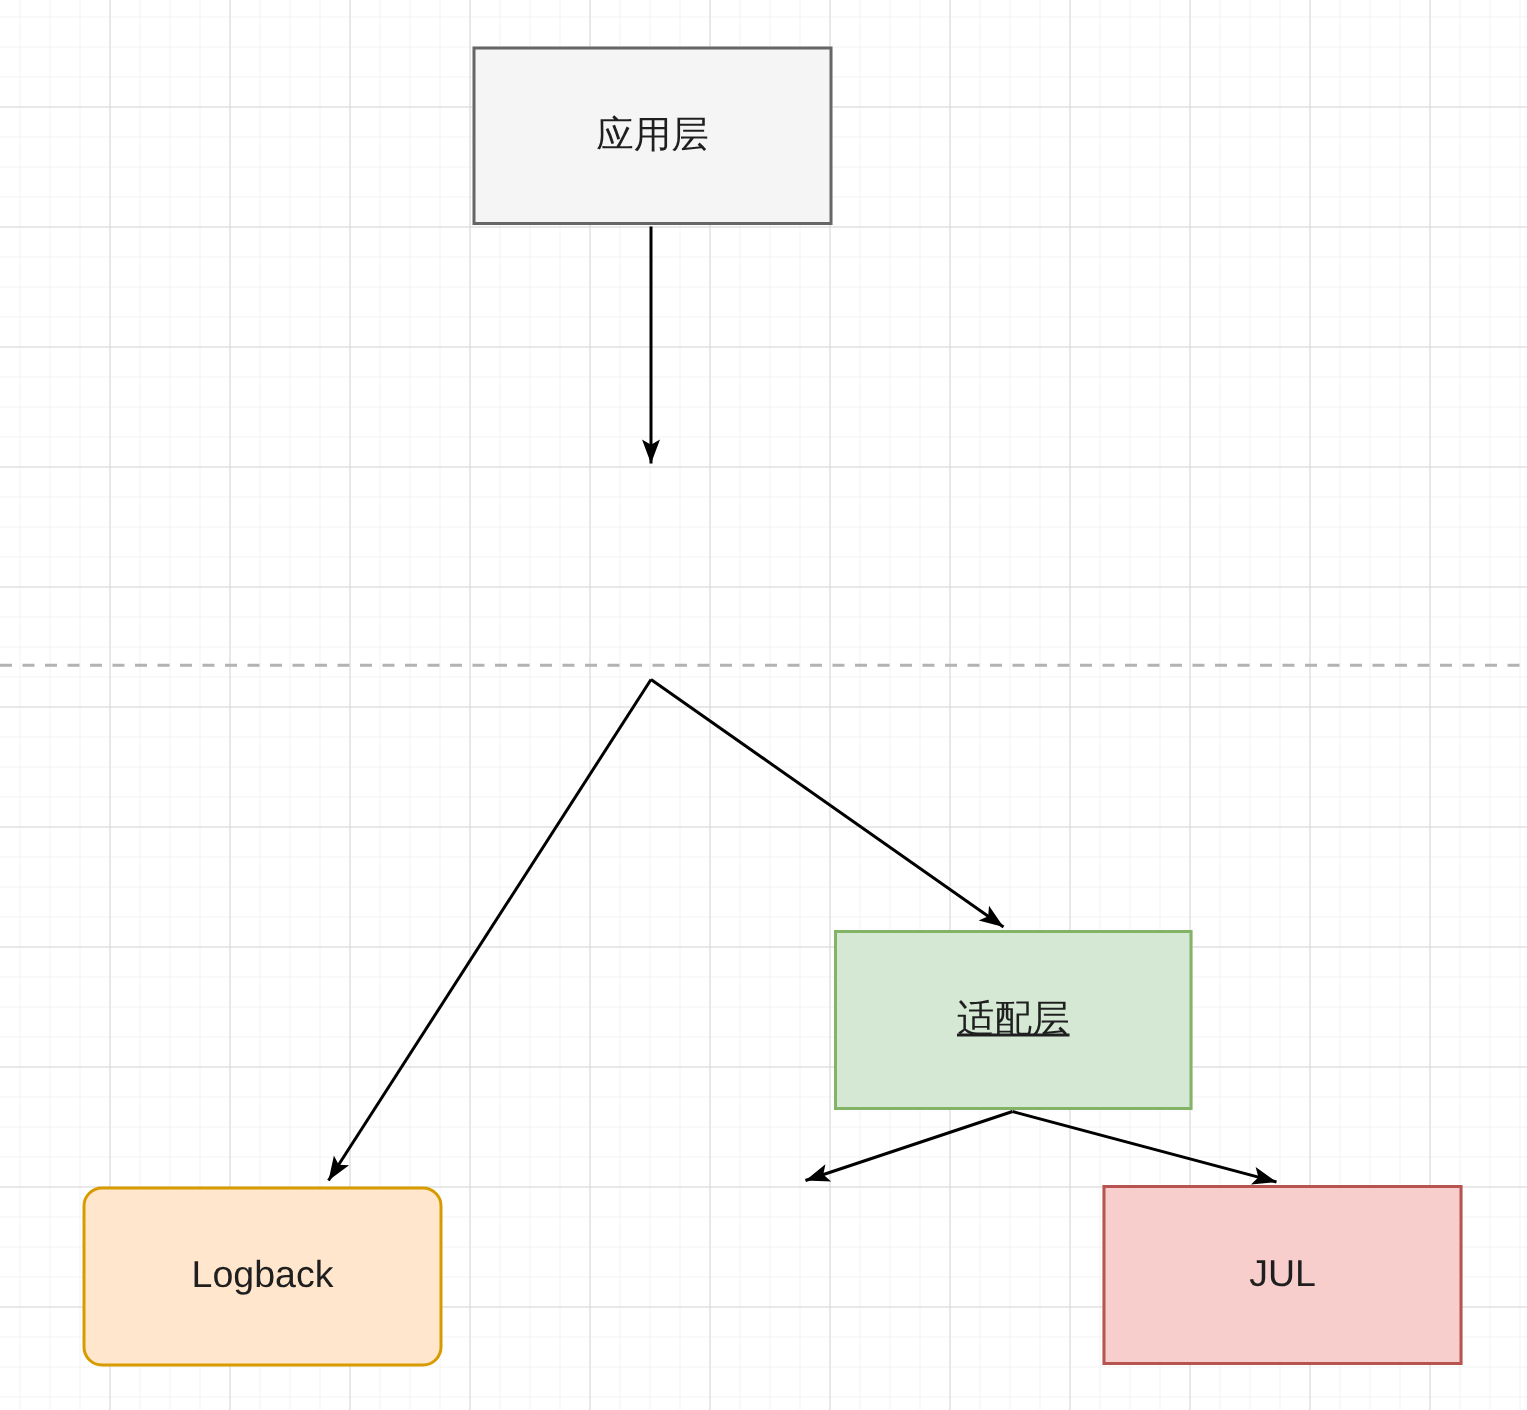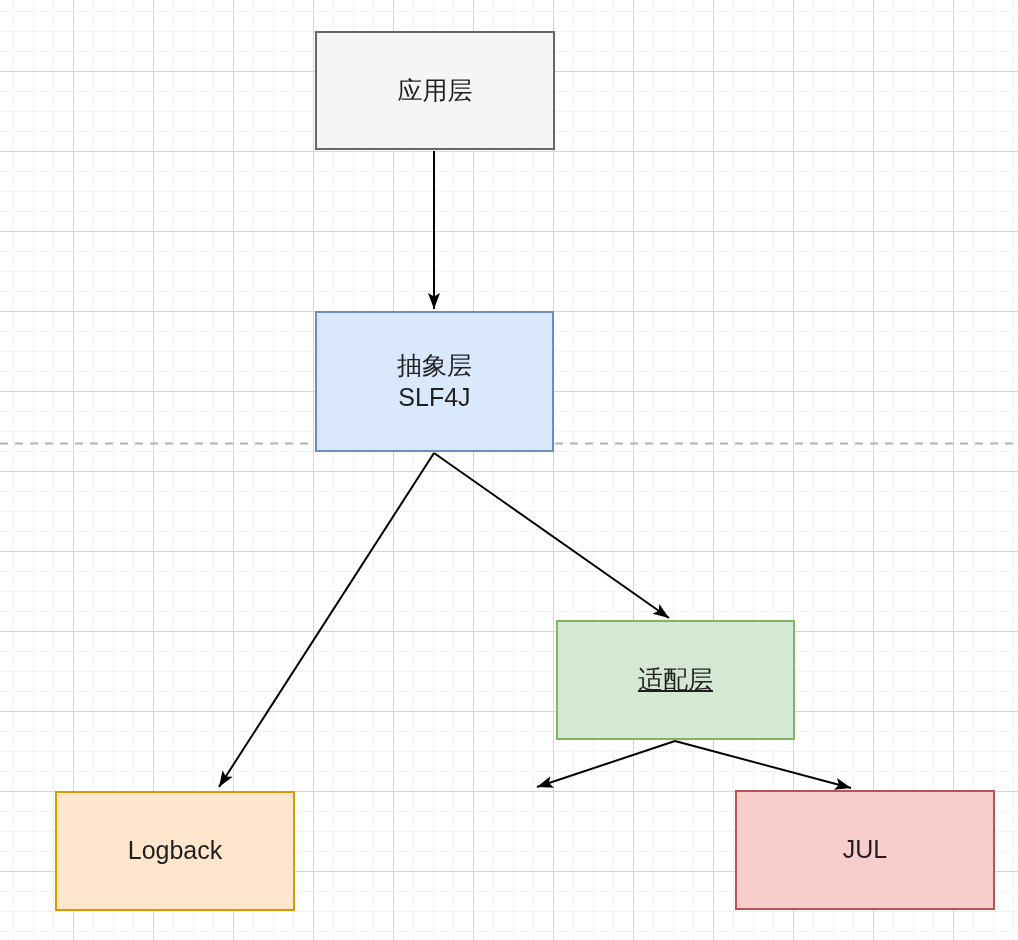--- a/index.html
+++ b/index.html
@@ -39,57 +39,53 @@
   #arrowhead path { fill: var(--edge-color, #000000); }
   .node {
     position: absolute;
     z-index: 2;
     box-sizing: border-box;
     border: 2px solid #666;
     background: #f5f5f5;
     display: flex;
     align-items: center;
     justify-content: center;
-    text-align: center;
+    text-align: right;
     font-size: 25px;
     line-height: 1.25;
     color: #1f1f1f;
     cursor: default;
   }
   .node-label { white-space: pre-line; }
   .node-app     { left: 315px; top: 31px;  width: 240px; height: 119px; }
   .node-slf4j   { left: 315px; top: 311px; width: 239px; height: 141px; }
   .node-adapter { left: 556px; top: 620px; width: 239px; height: 120px; text-decoration: underline; }
   .node-logback { left: 55px;  top: 791px; width: 240px; height: 120px; }
   .node-log4j   { left: 415px; top: 790px; width: 240px; height: 120px; }
-  .node-jul     { left: 735px; top: 790px; width: 260px; height: 120px; }
+  .node-jul     { left: 735px; top: 790px; width: 240px; height: 120px; }
 </style>
 </head>
 <body>
 
 <div class="canvas">
 
   <svg id="divider-layer" class="layer">
     <line class="divider-line" x1="0" y1="443.5" x2="1018" y2="443.5"></line>
   </svg>
 
   <div class="node node-app" style="background-color: rgb(245, 245, 245); border-color: rgb(102, 102, 102);">
     <span class="node-label">应用层</span>
   </div>
 
-  <div class="node node-slf4j" style="background-color: rgb(218, 232, 252); border-color: rgb(108, 142, 191);">
-    <span class="node-label">抽象层
-SLF4J</span>
-  </div>
 
   <div class="node node-adapter" style="background-color: rgb(213, 232, 212); border-color: rgb(130, 179, 102);">
     <span class="node-label">适配层</span>
   </div>
 
-  <div class="node node-logback" style="background-color: rgb(255, 230, 204); border-color: rgb(215, 155, 0);">
+  <div class="node node-logback" style="background-color: rgb(255, 230, 204); border-color: rgb(215, 155, 0); border-radius: 13px;">
     <span class="node-label">Logback</span>
   </div>
 
 
   <div class="node node-jul" style="background-color: rgb(248, 206, 204); border-color: rgb(184, 84, 80);">
     <span class="node-label">JUL</span>
   </div>
 
   <svg id="edge-layer" class="layer">
     <defs>

